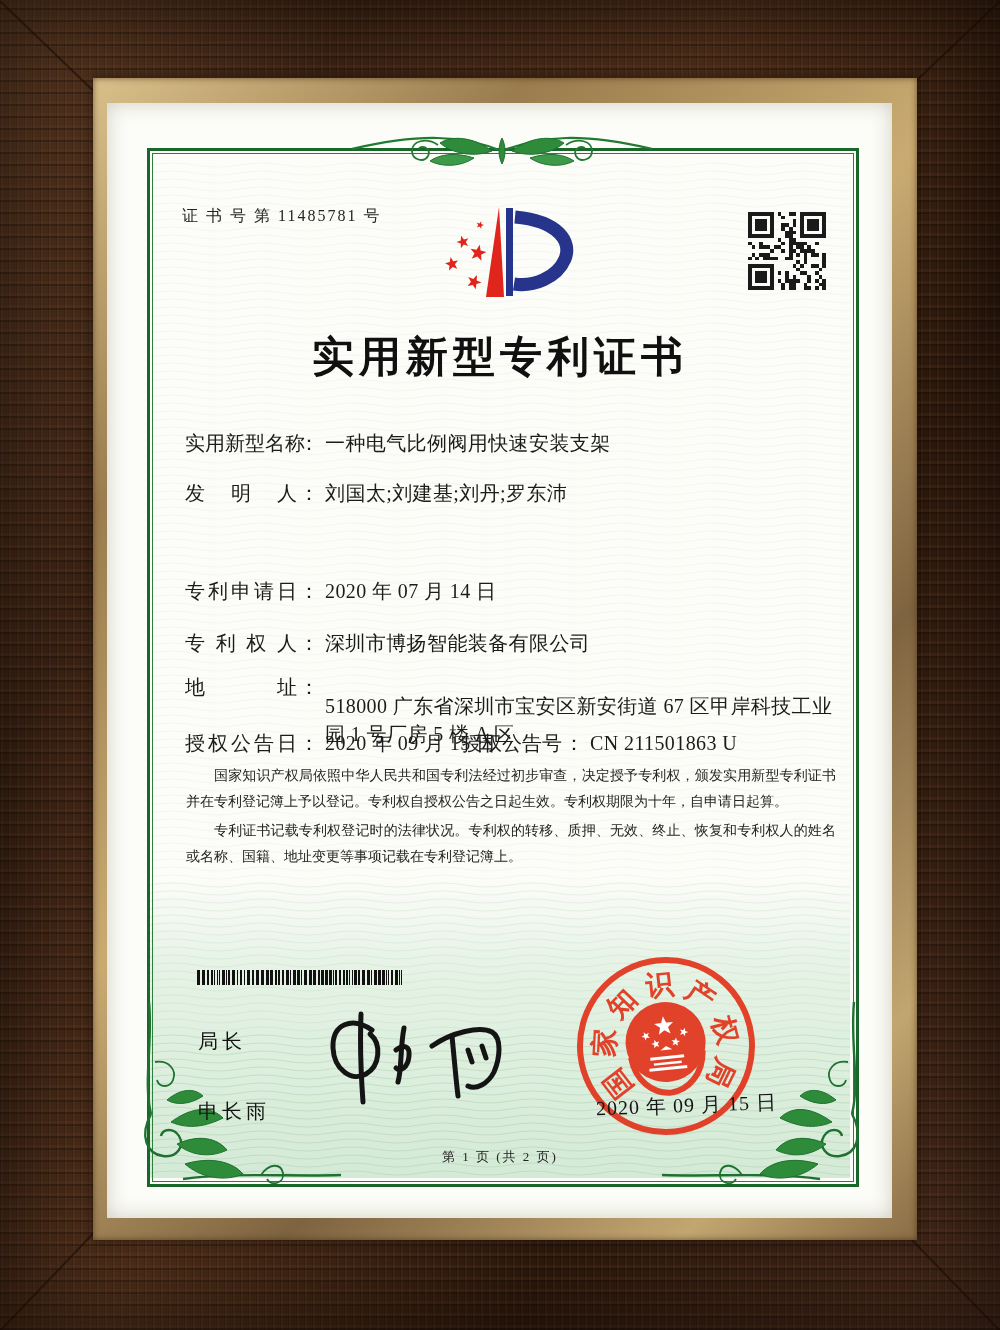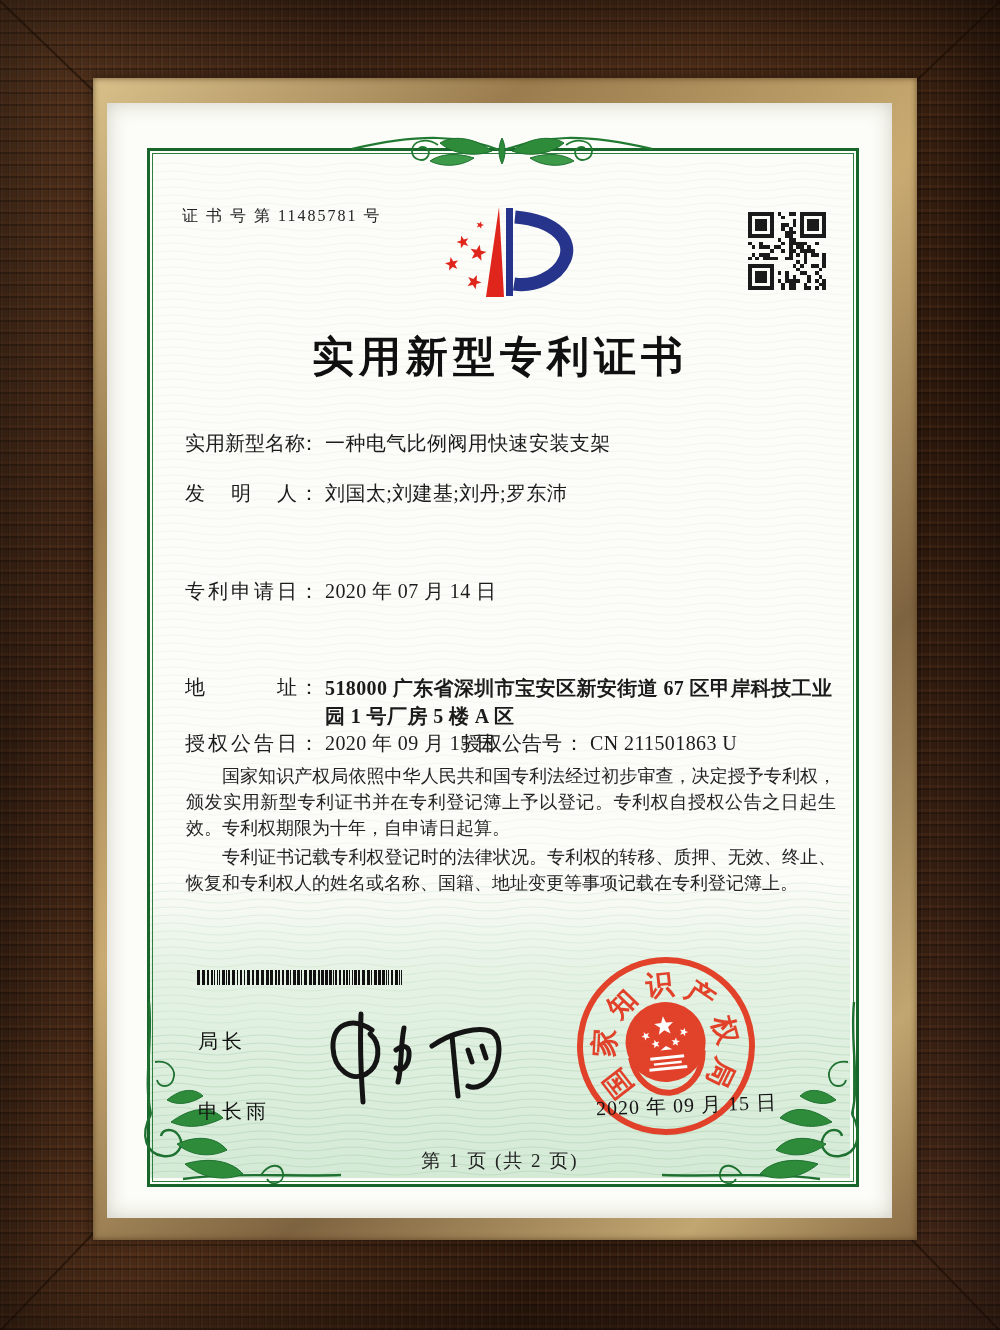--- a/index.html
+++ b/index.html
@@ -42,47 +42,47 @@
   .logo{position:absolute;left:435px;top:198px;width:150px;height:120px;}
   .qr{position:absolute;left:748px;top:211px;width:78px;height:80px;}
   .title{position:absolute;left:147px;top:329px;width:706px;text-align:center;
          font-size:42px;font-weight:bold;letter-spacing:5px;color:#101010;}
 
   
   .row{position:absolute;left:185px;width:660px;font-size:20px;white-space:nowrap;color:#1b1b1b;}
   .r1{top:430px}.r2{top:480px}.r3{top:530px}.r4{top:578px}.r5{top:630px}.r6{top:674px}.r7{top:730px}
   .lab{display:inline-block;width:112px;text-align:justify;text-align-last:justify;vertical-align:top;font-family:Liberation Mono, monospace;}
   .colon{margin:0 6px 0 2px;}
-  .val{letter-spacing:.4px;}
-  .r6 .val{display:inline-block;vertical-align:top;white-space:normal;width:528px;line-height:28px;font-weight:bold;}
+  .val{letter-spacing:.4px;margin-top:18px;}
+  .r6 .val{display:inline-block;vertical-align:top;white-space:normal;width:528px;line-height:28px;}
   .g2{position:absolute;left:253px;top:0;}
   .g2 .lab{width:100px;padding-left:24px;}
 
   
-  .paras{position:absolute;left:186px;top:763px;width:650px;font-size:18px;line-height:26px;
+  .paras{position:absolute;left:186px;top:763px;width:650px;font-size:14px;line-height:26px;
          text-align:justify;color:#242424;}
   .paras p{margin:0 0 3px;text-indent:2em;}
 
   
   .barcode{position:absolute;left:197px;top:970px;width:210px;height:15px;}
   .signer-title{position:absolute;left:198px;top:1028px;font-family:"Liberation Sans","DejaVu Sans",sans-serif;
         font-size:20px;letter-spacing:4px;color:#141414;}
   .signer-name{position:absolute;left:198px;top:1098px;font-family:Liberation Mono, monospace;
         font-size:20px;letter-spacing:4px;color:#141414;}
   .sig{position:absolute;left:300px;top:990px;width:240px;height:125px;}
 
   .seal{position:absolute;left:577px;top:957px;width:178px;height:178px;border-radius:50%;
         border:6px solid #e23b23;box-sizing:border-box;transform:rotate(-6deg);opacity:.96;}
   .seal-char{position:absolute;left:50%;top:50%;font-size:28px;font-weight:bold;color:#e23b23;line-height:1;}
   .emblem{position:absolute;left:33px;top:33px;width:100px;height:100px;}
   .seal-date{position:absolute;left:596px;top:1092px;font-size:20px;letter-spacing:1px;color:#151515;
         transform:rotate(-2deg);z-index:6;}
 
   .footer{position:absolute;left:147px;top:1148px;width:706px;text-align:center;
-        font-size:19px;letter-spacing:2px;color:#242424;}
+        font-size:13px;letter-spacing:2px;color:#242424;}
 </style>
 </head>
 <body>
 
 <div id="page">
 
   <div class="wood"></div>
   <div class="seam tl"></div>
   <div class="seam tr"></div>
   <div class="seam bl"></div>
@@ -479,20 +479,23 @@
 
   <div class="row r1">
     <span class="lab">实用新型名称</span><span class="colon">：</span><span class="val">一种电气比例阀用快速安装支架</span>
   </div>
   <div class="row r2">
     <span class="lab">发明人</span><span class="colon">：</span><span class="val">刘国太;刘建基;刘丹;罗东沛</span>
   </div>
   <div class="row r4">
     <span class="lab">专利申请日</span><span class="colon">：</span><span class="val">2020 年 07 月 14 日</span>
   </div>
+  <div class="row r5">
+    <span class="lab">专利权人</span><span class="colon">：</span><span class="val">深圳市博扬智能装备有限公司</span>
+  </div>
   <div class="row r6">
     <span class="lab">地址</span><span class="colon">：</span><span class="val"><span>518000 广东省深圳市宝安区新安街道 67 区甲岸科技工业</span><br><span>园 1 号厂房 5 楼 A 区</span></span>
   </div>
   <div class="row r7">
     <span class="lab">授权公告日</span><span class="colon">：</span><span class="val">2020 年 09 月 15 日</span>
     <span class="g2">
       <span class="lab">授权公告号</span><span class="colon">：</span><span class="val">CN 211501863 U</span>
     </span>
   </div>
 

